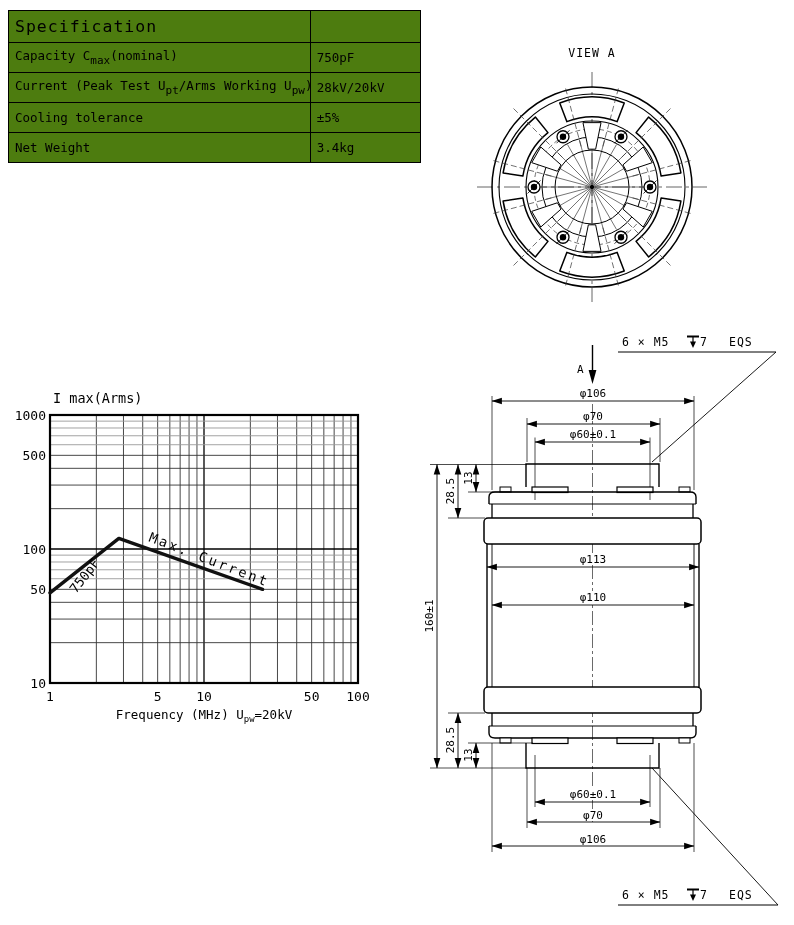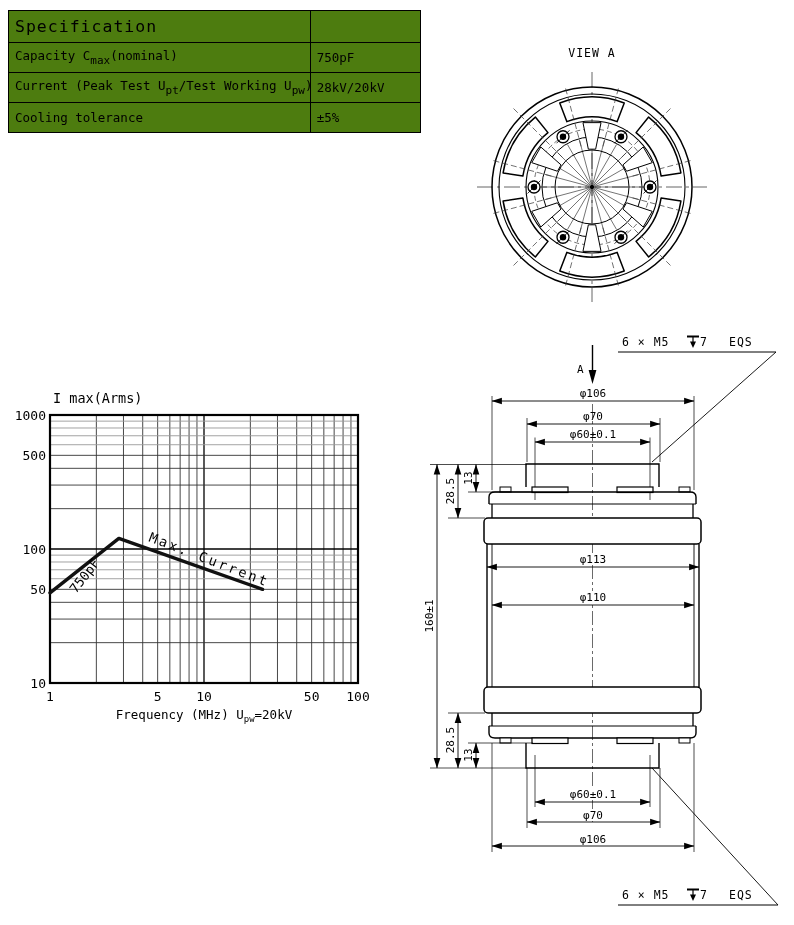--- a/index.html
+++ b/index.html
@@ -38,26 +38,30 @@
     <th class="hdr">Specification</th>
     <th></th>
   </tr>
   </tbody>
     <tbody>
       <tr>
         <td><span>Capacity C</span><sub>max</sub><span>(nominal)</span></td>
         <td class="value-cell">750pF</td>
       </tr>
       <tr>
-        <td><span>Current (Peak Test U</span><sub>pt</sub><span>/Test Working U</span><sub>pw</sub><span>)</span></td>
+        <td><span>Current (Peak Test U</span><sub>pt</sub><span>/Arms Working U</span><sub>pw</sub><span>)</span></td>
         <td class="value-cell">28kV/20kV</td>
       </tr>
       <tr>
         <td><span>Cooling tolerance</span></td>
         <td class="value-cell">±5%</td>
+      </tr>
+      <tr>
+        <td><span>Net Weight</span></td>
+        <td class="value-cell">3.4kg</td>
       </tr>
     </tbody>
 </table>
 
 <svg id="viewA-svg" width="300" height="290" viewBox="455 35 300 290">
   <text x="592" y="57" text-anchor="middle" class="notetxt">VIEW A</text>
   <g id="viewA-geom">
       <line x1="477" y1="187" x2="707" y2="187" stroke="#555" stroke-width="0.9" stroke-dasharray="16 4 3 4"></line>
       <line x1="592" y1="72" x2="592" y2="302" stroke="#555" stroke-width="0.9" stroke-dasharray="16 4 3 4"></line>
       <circle cx="592" cy="187" r="100" fill="none" stroke="#000" stroke-width="1.5"></circle>

